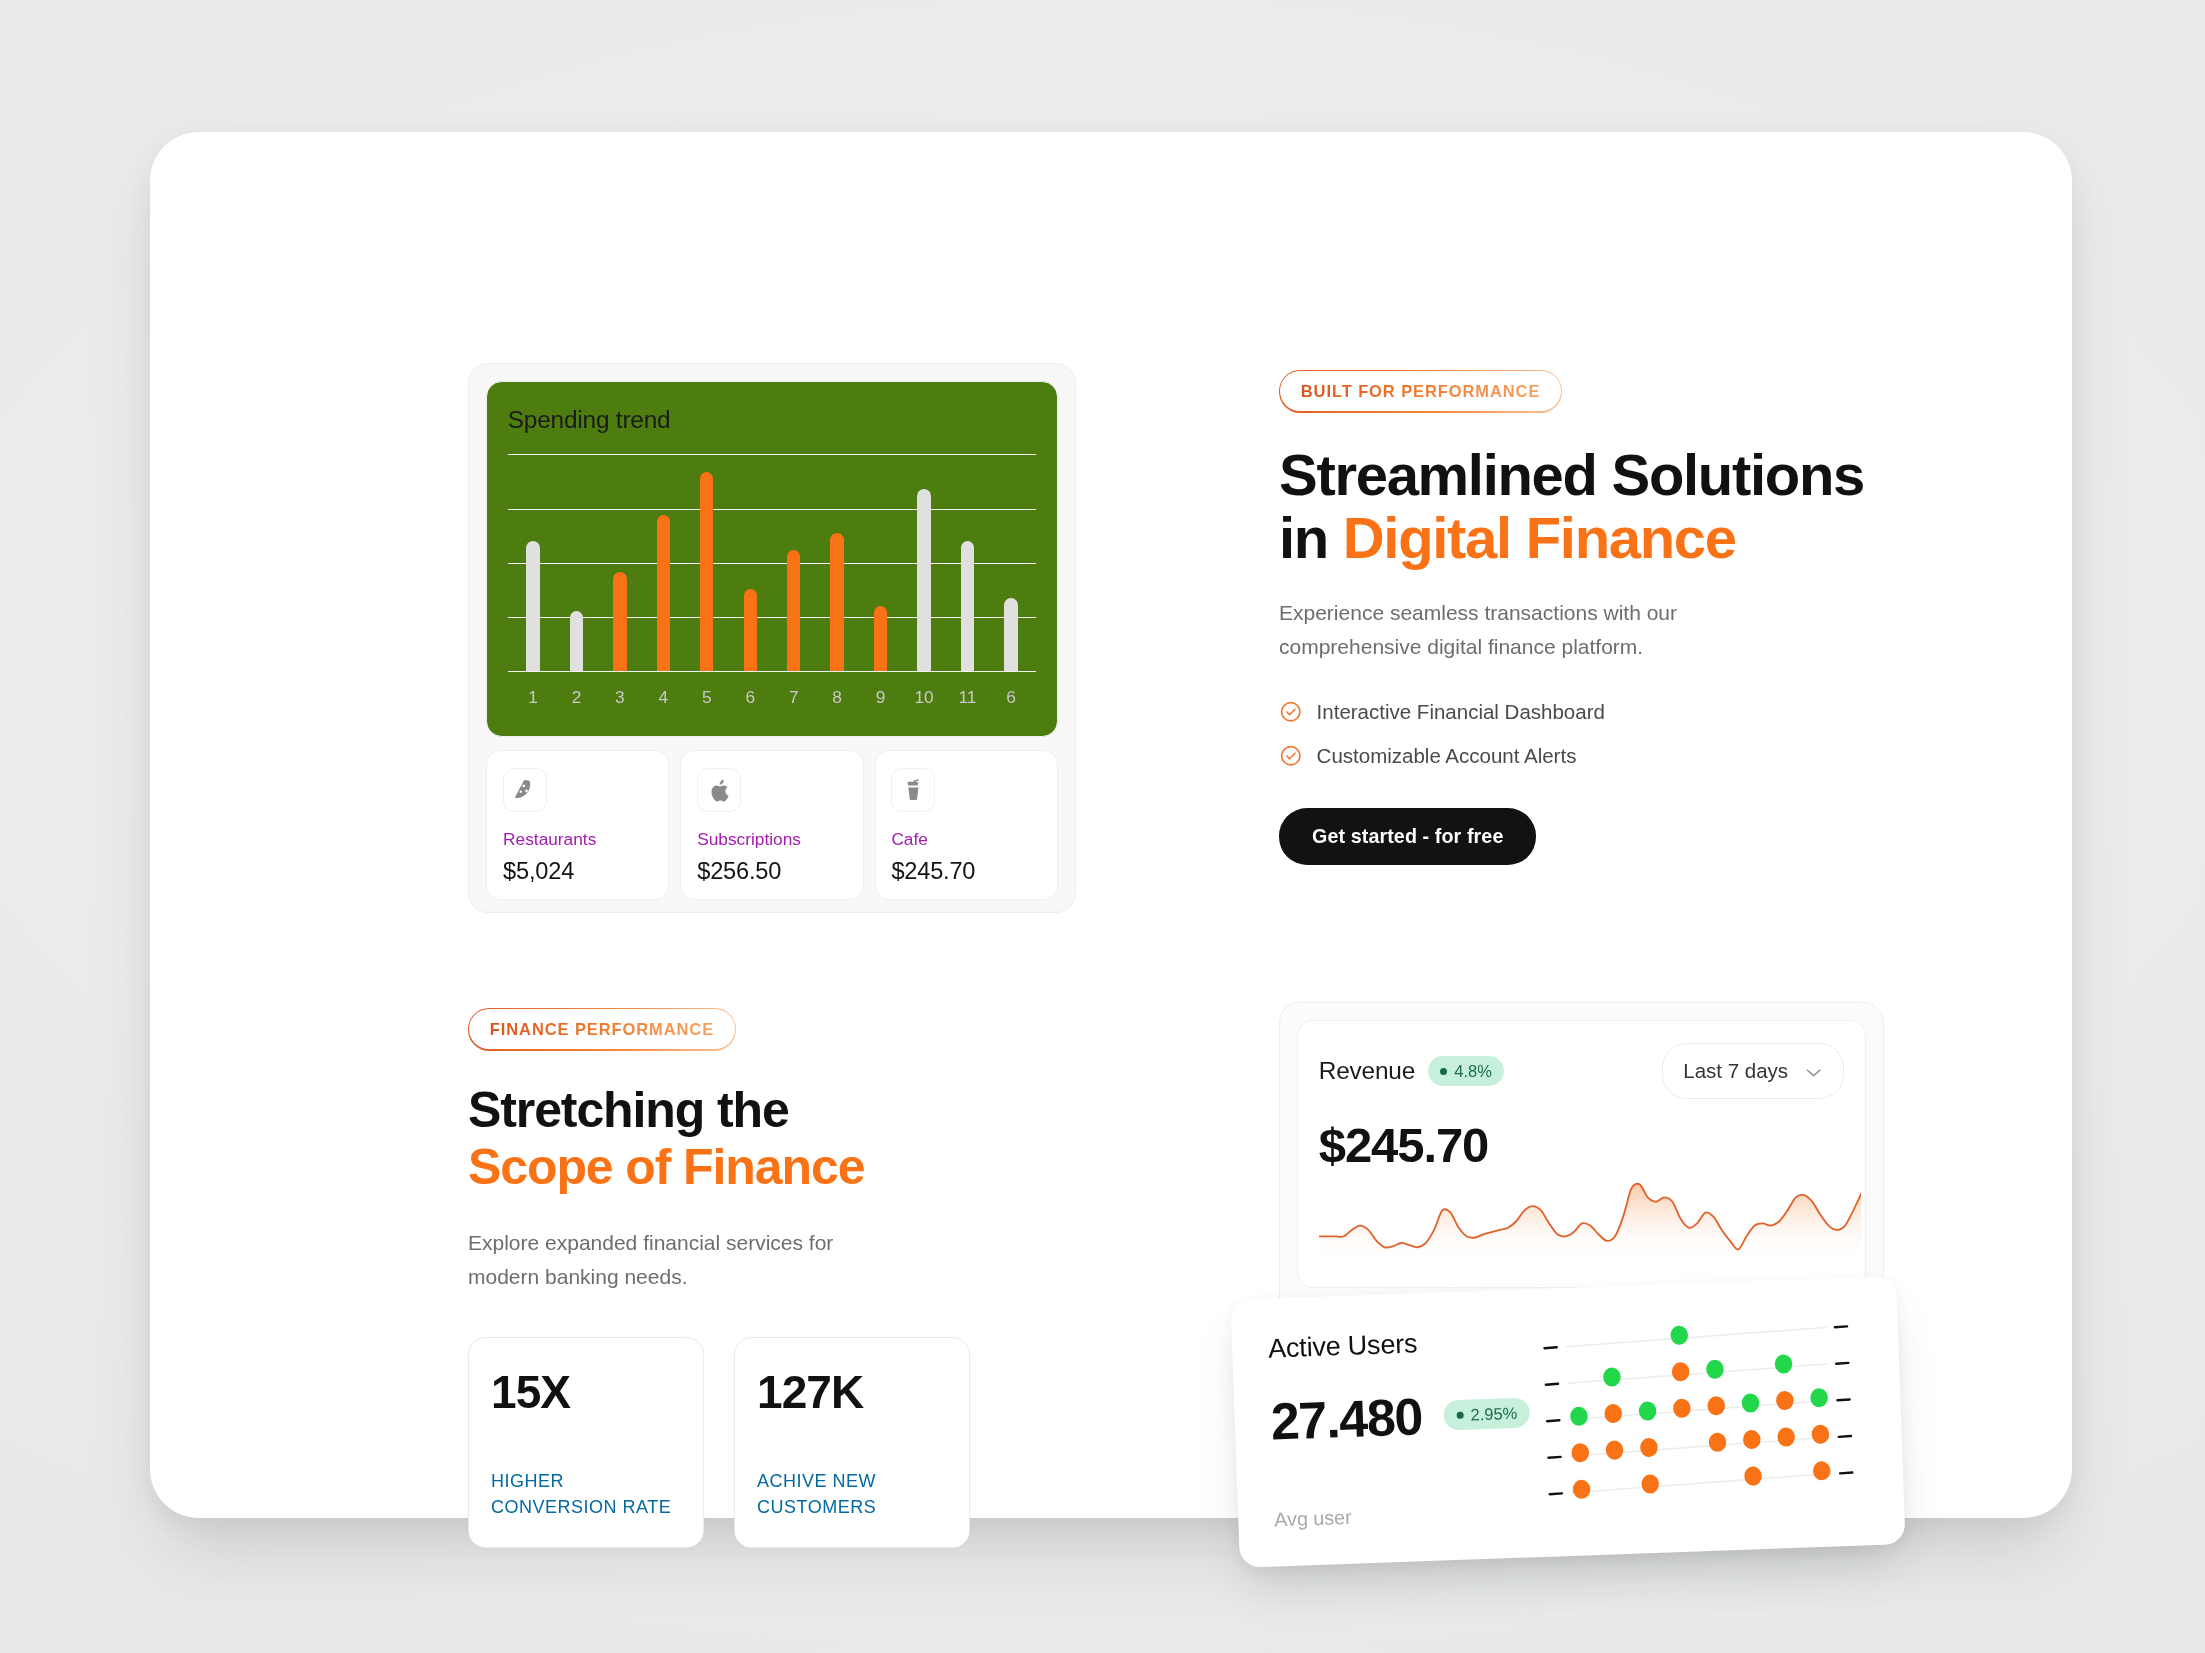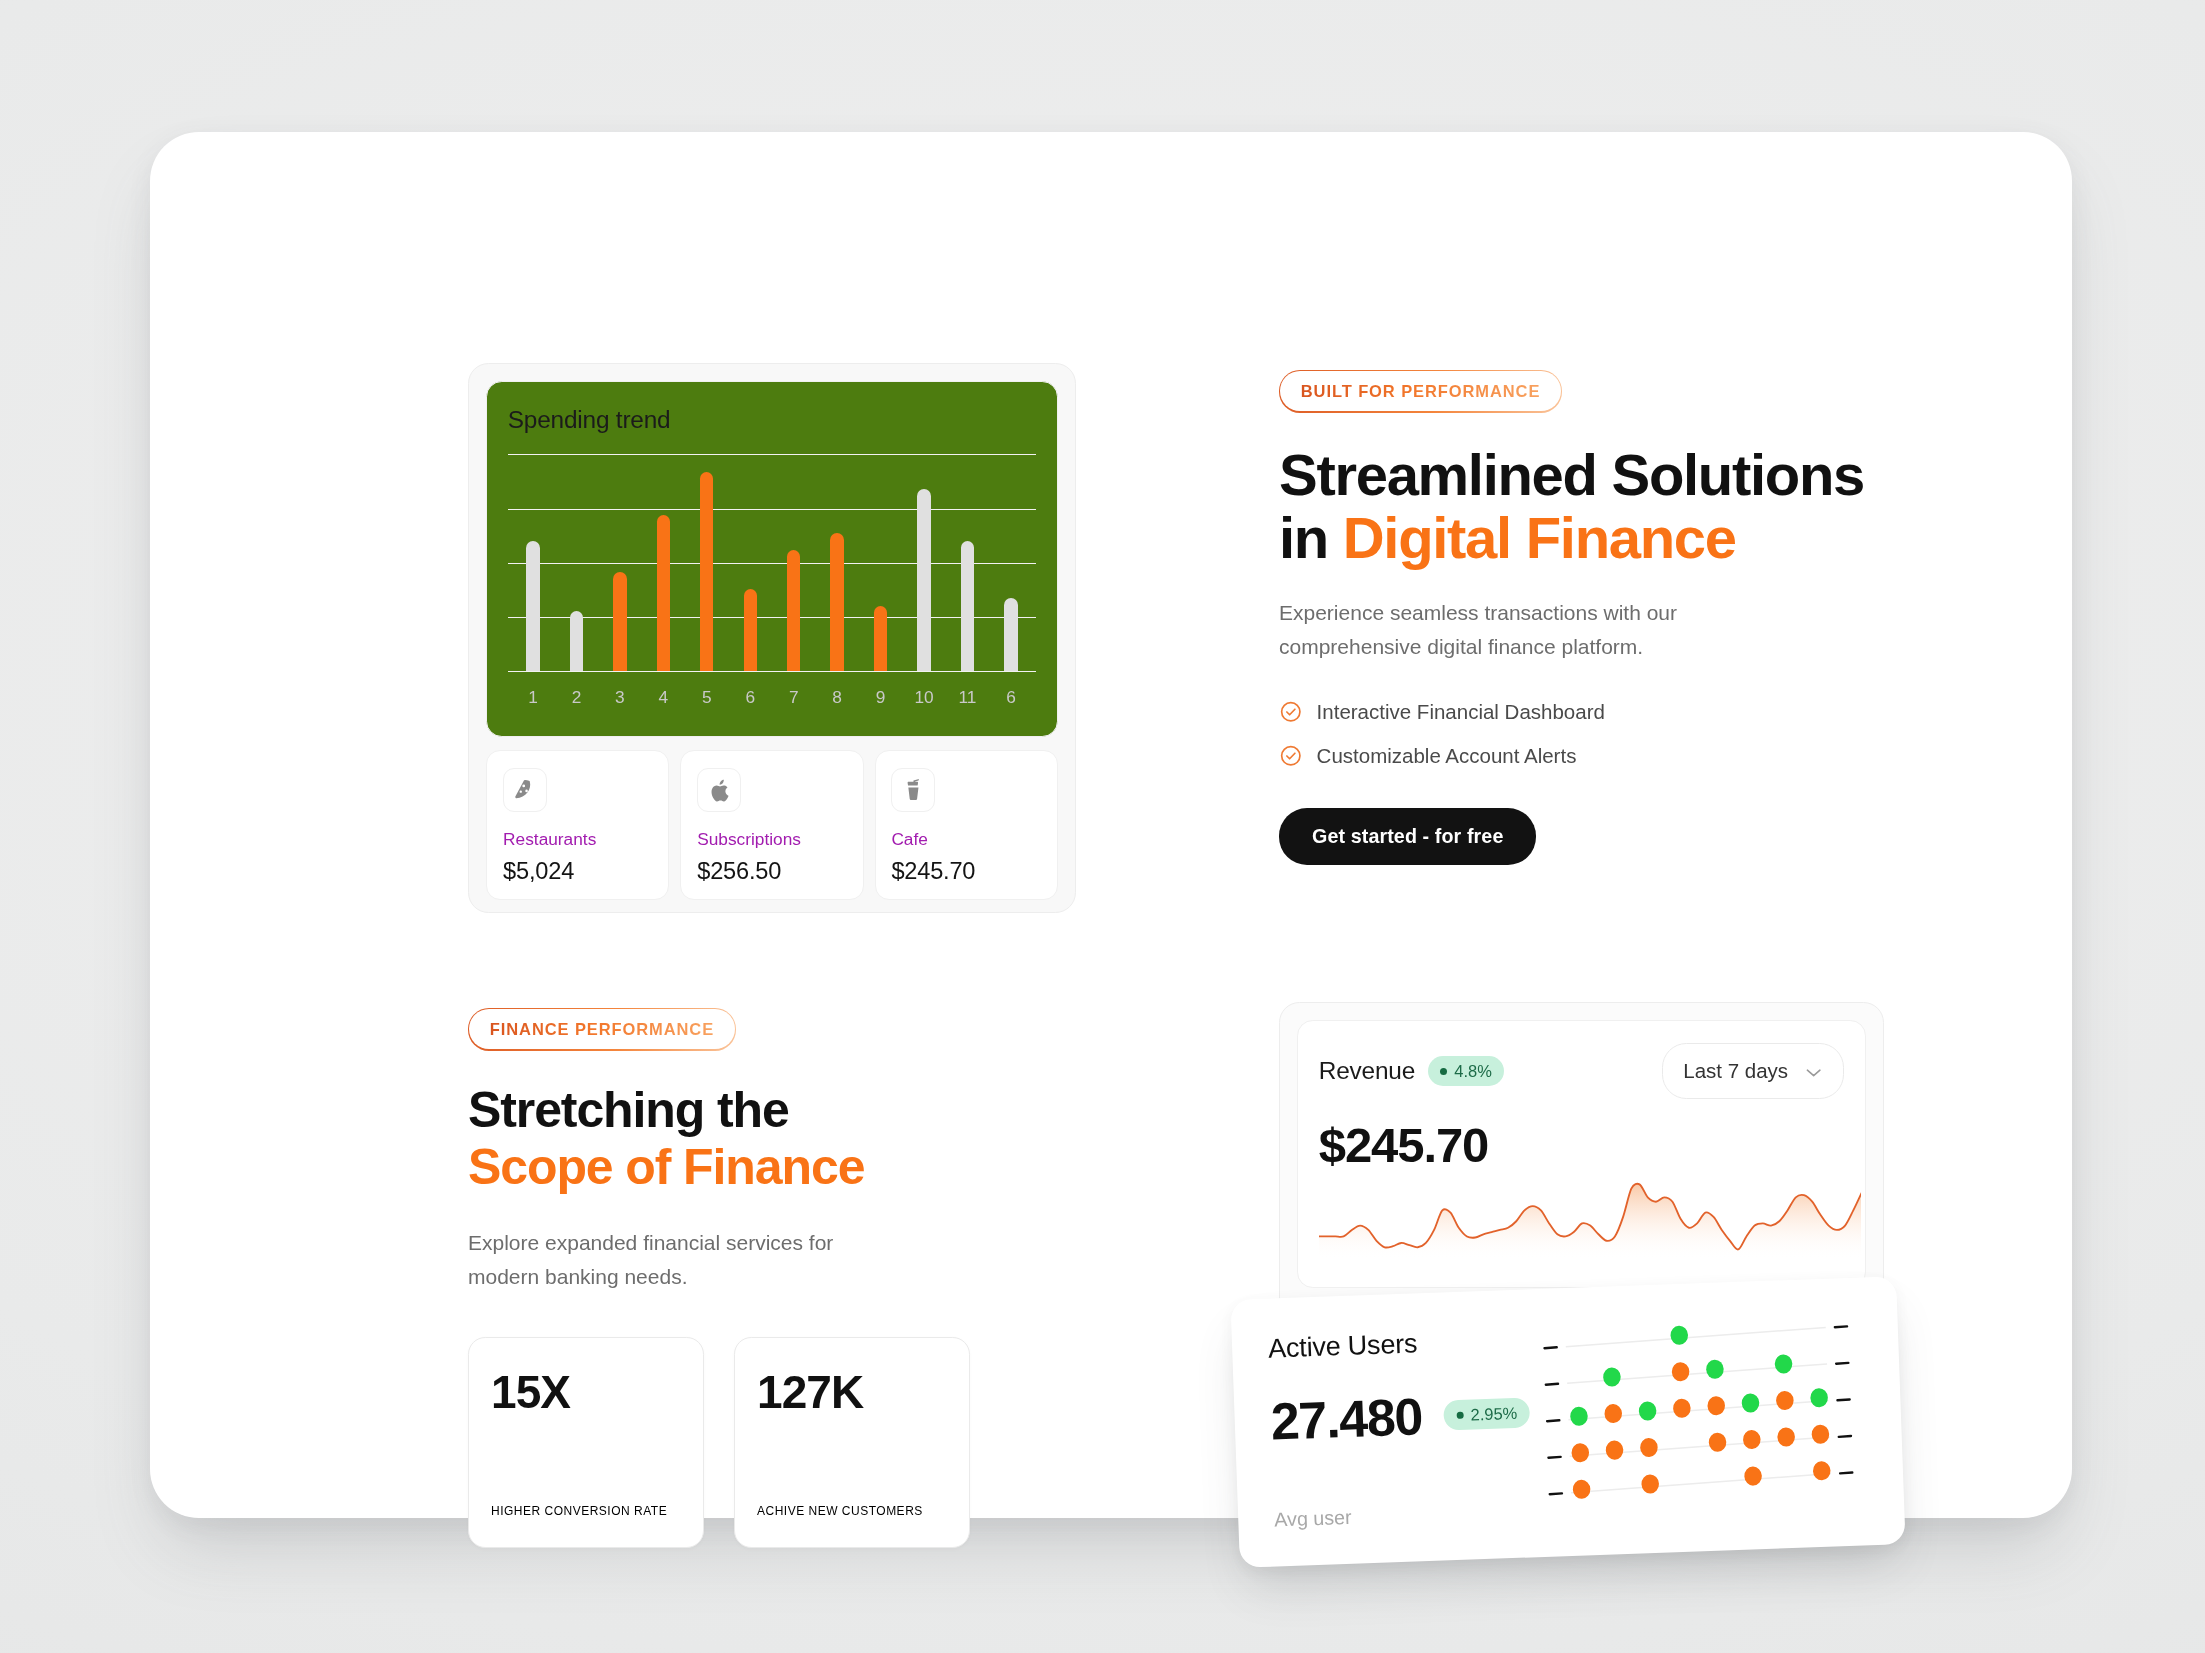--- a/index.html
+++ b/index.html
@@ -240,24 +240,24 @@
   }
   .stat-num {
     font-size: 46px;
     font-weight: 700;
     color: #111;
     letter-spacing: -0.9px;
     font-family: "Liberation Sans Narrow", "Liberation Sans", sans-serif;
   }
   .stat-label {
     margin-top: auto;
-    font-size: 12px;
+    font-size: 18px;
     line-height: 1.45;
     letter-spacing: 0.5px;
-    color: #000000;
+    color: #0369a1;
   }
 
   
   #dash-shell {
     position: absolute;
     left: 1129px;
     top: 870px;
     width: 605px;
     height: 520px;
     background: #fbfbfb;

